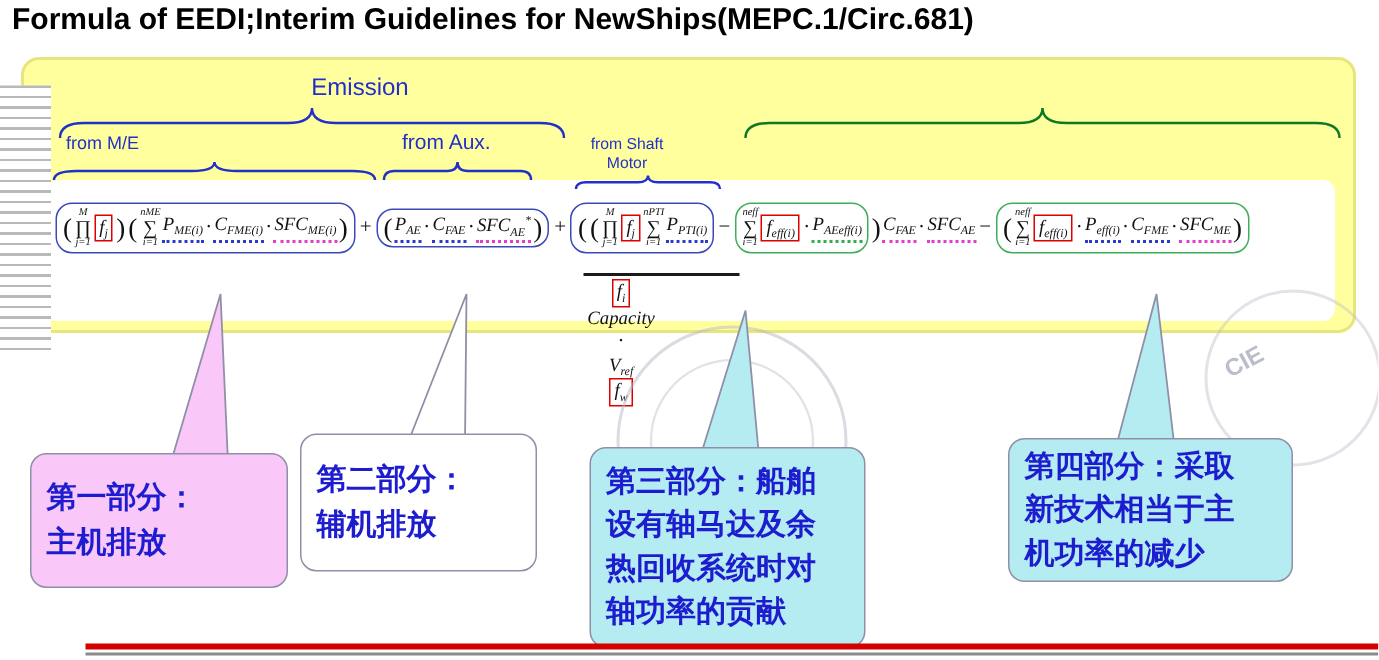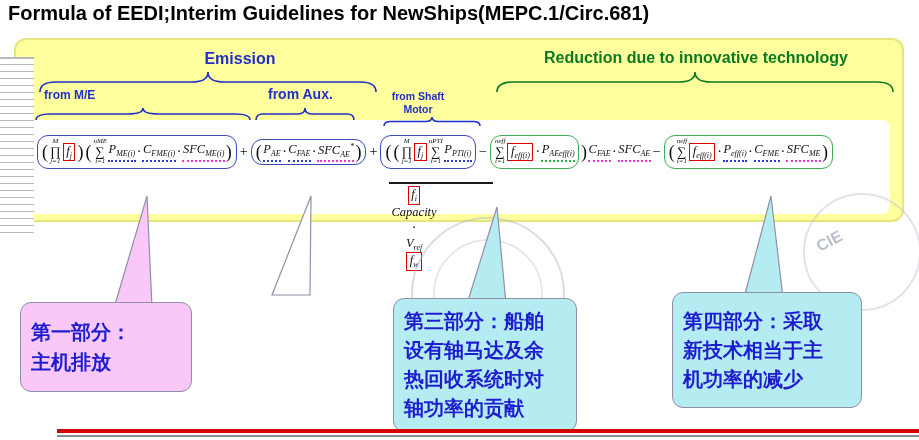--- a/index.html
+++ b/index.html
@@ -17,21 +17,21 @@
   .panel {
     position:absolute; left:14px; top:38px; width:886px; height:180px;
     background:var(--panel-bg,#ffff9e); border:2px solid #e6e67c; border-radius:12px;
   }
   .white-band {
     position:absolute; left:30px; top:120px; width:860px; height:94px;
     background:#fff; border-radius:8px;
   }
   
   .brace { position:absolute; overflow:visible; }
-  .lbl { position:absolute; white-space:nowrap;font-weight:bold; }
+  .lbl { position:absolute; white-space:nowrap; }
   .lbl.blue { color:var(--c-emission,#2230c8); }
   .lbl.green { color:var(--c-reduction,#0d7a22); }
   
   .formula-row {
     position:absolute; left:36px; top:124px; width:856px; height:56px;
     display:flex; align-items:center; white-space:nowrap;
     font-family:"Liberation Serif", serif; font-style:italic;
     font-size:12.5px; color:#111;
   }
   .term-box { display:inline-flex; align-items:center; padding:2px 3px; margin:0 1px; border-radius:11px; }
@@ -99,21 +99,20 @@
       <path d="M0,12 Q0,6 14.980000000000002,6 L92.02,6 Q107,6 107,0 Q107,6 121.98,6 L199.02,6 Q214,6 214,12" fill="none" stroke="#2230c8" stroke-width="1.6"></path>
     </svg>
   <svg class="brace" width="98" height="12" style="left:256px;top:108px">
       <path d="M0,12 Q0,6 6.86,6 L42.14,6 Q49,6 49,0 Q49,6 55.86,6 L91.14,6 Q98,6 98,12" fill="none" stroke="#2230c8" stroke-width="1.6"></path>
     </svg>
   <svg class="brace" width="96" height="9" style="left:384px;top:117px">
       <path d="M0,9 Q0,4.5 6.720000000000001,4.5 L41.28,4.5 Q48,4.5 48,0 Q48,4.5 54.72,4.5 L89.28,4.5 Q96,4.5 96,9" fill="none" stroke="#2230c8" stroke-width="1.6"></path>
     </svg>
 
   <div class="lbl blue" style="left:170px;top:50px;width:140px;text-align:center;font-size:16px;">Emission</div>
-  <div class="lbl green" style="left:500px;top:49px;width:392px;text-align:center;font-size:16px;">Reduction due to innovative technology</div>
   <div class="lbl blue" style="left:44px;top:88px;font-size:12px;">from M/E</div>
   <div class="lbl blue" style="left:268px;top:86px;font-size:14px;">from Aux.</div>
   <div class="lbl blue" style="left:388px;top:90px;width:60px;font-size:10.5px;text-align:center;line-height:1.2;white-space:normal;">from Shaft Motor</div>
 
   <div class="formula-row" id="formula-numerator">
       <span class="term-box blue">
         <span class="paren">(</span>
         <span class="bigop">
           <span class="lim">M</span>
           <span class="sym">∏</span>
@@ -216,27 +215,31 @@
     <polygon points="114,308 152,308 147,196" fill="#f9c8f9" stroke="#8f8fa8" stroke-width="1.2"></polygon>
     <polygon points="272,295 310,295 311,196" fill="#ffffff" stroke="#8f8fa8" stroke-width="1.2"></polygon>
     <polygon points="467,304 506,304 497,207" fill="#b5ecf2" stroke="#8f8fa8" stroke-width="1.2"></polygon>
     <polygon points="744,298 783,298 771,196" fill="#b5ecf2" stroke="#8f8fa8" stroke-width="1.2"></polygon>
   </svg>
 
   <div class="callout pink size-lg" style="left:20px;top:302px;width:172px;height:90px;">
     <div class="callout-text">第一部分：
 主机排放</div>
   </div>
+  <div class="callout white size-lg" style="left:200px;top:289px;width:158px;height:92px;">
+    <div class="callout-text">第二部分：
+辅机排放</div>
+  </div>
   <div class="callout cyan size-md" style="left:393px;top:298px;width:184px;height:134px;">
     <div class="callout-text">第三部分：船舶
 设有轴马达及余
 热回收系统时对
 轴功率的贡献</div>
   </div>
-  <div class="callout cyan size-md" style="left:672px;top:292px;width:190px;height:116px;">
+  <div class="callout cyan size-md" style="left:672px;top:292px;width:190px;height:96px;">
     <div class="callout-text">第四部分：采取
 新技术相当于主
 机功率的减少</div>
   </div>
 
   <div class="red-rule"></div>
   <div class="grey-rule"></div>
 
   <h1 id="slide-title">Formula of EEDI;Interim Guidelines for NewShips(MEPC.1/Circ.681)</h1>
 

